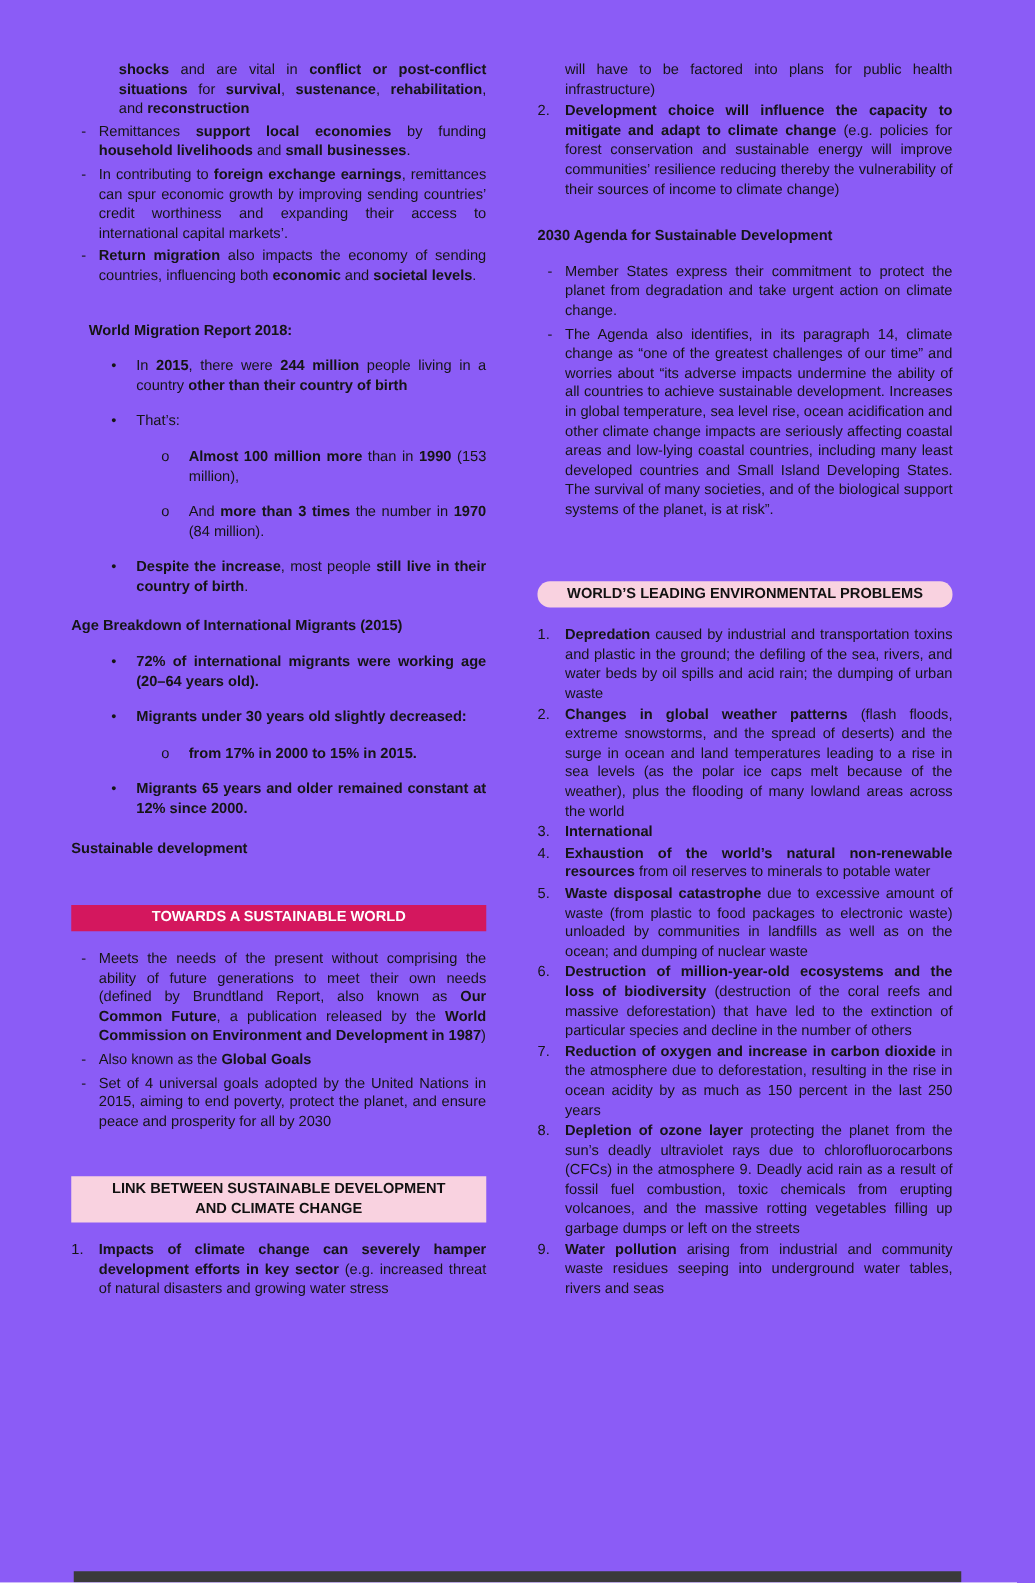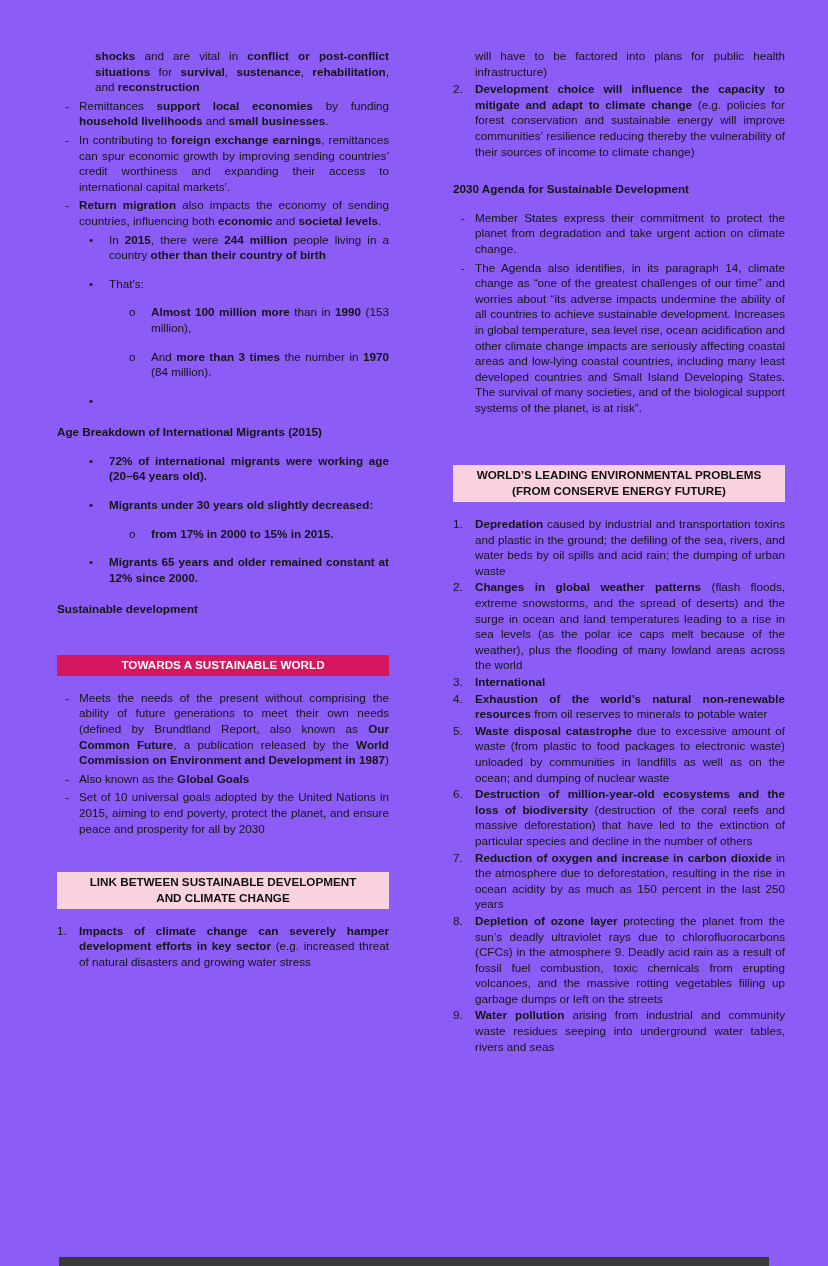--- a/index.html
+++ b/index.html
@@ -2,32 +2,32 @@
 <html><head>
 <meta charset="utf-8">
 <style>
   html,body{margin:0;padding:0;background:#ffffff;}
   .viewport{
     position:relative;width:828px;height:1266px;background:#8b5cf6;overflow:hidden;
     font-family:"Liberation Sans","DejaVu Sans",sans-serif;color:#151515;
   }
   .col{position:absolute;top:48px;width:332px;font-size:11.7px;line-height:15.6px;}
   .col[data-col="0"]{left:57px;}
-  .col[data-col="1"]{left:453px;}
+  .col[data-col="1"]{left:430px;}
   .bold{font-weight:bold;}
   .block{margin:0;}
   .heading{font-weight:bold;margin:20px 0 13px 0;}
   [data-name="heading-world-migration-report"]{margin-left:14px;margin-top:28px;}
   [data-name="heading-age-breakdown"]{margin-top:16px;}
   [data-name="heading-sustainable-development"]{margin-top:16px;}
   [data-name="heading-agenda-2030"]{margin-top:22px;}
   .banner{font-weight:bold;text-align:center;padding:2px 4px 3px 4px;margin:30px 0 14px 0;}
   [data-name="banner-towards-sustainable-world"]{margin-top:38px;}
   [data-name="banner-link-sustainable-climate"]{margin-top:36px;}
-  [data-name="banner-environmental-problems"]{margin-top:50px;}
+  [data-name="banner-environmental-problems"]{margin-top:50px;border-radius:10px;}
   .banner-line{line-height:15.8px;}
   .li{display:flex;margin-bottom:2px;}
   .li .txt{flex:1;text-align:justify;}
   .li .marker{display:block;}
   .li.dash{padding-left:8px;margin-bottom:3px;}
   .li.dash .marker{flex:0 0 14px;}
   .li.bullet{padding-left:32px;margin-bottom:13px;}
   .li.bullet .marker{flex:0 0 20px;}
   .li.circle{padding-left:72px;margin-bottom:13px;}
   .li.circle .marker{flex:0 0 22px;}
@@ -52,39 +52,41 @@
         </div>
         <div class="li dash" data-name="list-item">
           <span class="marker" data-name="list-marker">-</span>
           <div class="txt" data-name="list-item-text">In contributing to <span class="bold" data-name="bold-text">foreign exchange earnings</span>, remittances can spur economic growth by improving sending countries’ credit worthiness and expanding their access to international capital markets’.</div>
         </div>
         <div class="li dash" data-name="list-item">
           <span class="marker" data-name="list-marker">-</span>
           <div class="txt" data-name="list-item-text"><span class="bold" data-name="bold-text">Return migration</span> also impacts the economy of sending countries, influencing both <span class="bold" data-name="bold-text">economic</span> and <span class="bold" data-name="bold-text">societal levels</span>.</div>
         </div>
       </div>
+      <div class="block heading" data-name="heading-world-migration-report"><span class="bold" data-name="bold-text">World Migration Report 2018:</span></div>
       <div class="block list" data-name="world-migration-list">
         <div class="li bullet" data-name="list-item">
           <span class="marker" data-name="list-marker">•</span>
           <div class="txt" data-name="list-item-text">In <span class="bold" data-name="bold-text">2015</span>, there were <span class="bold" data-name="bold-text">244 million</span> people living in a country <span class="bold" data-name="bold-text">other than their country of birth</span></div>
         </div>
         <div class="li bullet" data-name="list-item">
           <span class="marker" data-name="list-marker">•</span>
           <div class="txt" data-name="list-item-text">That’s:</div>
         </div>
         <div class="li circle" data-name="list-item">
           <span class="marker" data-name="list-marker">o</span>
           <div class="txt" data-name="list-item-text"><span class="bold" data-name="bold-text">Almost 100 million more</span> than in <span class="bold" data-name="bold-text">1990</span> (153 million),</div>
         </div>
         <div class="li circle" data-name="list-item">
           <span class="marker" data-name="list-marker">o</span>
           <div class="txt" data-name="list-item-text">And <span class="bold" data-name="bold-text">more than 3 times</span> the number in <span class="bold" data-name="bold-text">1970</span> (84 million).</div>
         </div>
         <div class="li bullet" data-name="list-item">
           <span class="marker" data-name="list-marker">•</span>
+          <div class="txt" data-name="list-item-text"><span class="bold" data-name="bold-text">Despite the increase</span>, most people <span class="bold" data-name="bold-text">still live in their country of birth</span>.</div>
         </div>
       </div>
       <div class="block heading" data-name="heading-age-breakdown"><span class="bold" data-name="bold-text">Age Breakdown of International Migrants (2015)</span></div>
       <div class="block list" data-name="age-breakdown-list">
         <div class="li bullet" data-name="list-item">
           <span class="marker" data-name="list-marker">•</span>
           <div class="txt" data-name="list-item-text"><span class="bold" data-name="bold-text">72% of international migrants were working age (20–64 years old).</span></div>
         </div>
         <div class="li bullet" data-name="list-item">
           <span class="marker" data-name="list-marker">•</span>
@@ -109,21 +111,21 @@
           <div class="txt" data-name="list-item-text">Meets the needs of the present without comprising the ability of future generations to meet their own needs (defined by Brundtland Report, also known as <span class="bold" data-name="bold-text">Our Common Future</span>, a publication released by the <span class="bold" data-name="bold-text">World Commission on Environment and Development in 1987</span>)</div>
         </div>
       </div>
       <div class="block list" data-name="sdgs-list">
         <div class="li dash" data-name="list-item">
           <span class="marker" data-name="list-marker">-</span>
           <div class="txt" data-name="list-item-text">Also known as the <span class="bold" data-name="bold-text">Global Goals</span></div>
         </div>
         <div class="li dash" data-name="list-item">
           <span class="marker" data-name="list-marker">-</span>
-          <div class="txt" data-name="list-item-text">Set of 10 universal goals adopted by the United Nations in 2015, aiming to end poverty, protect the planet, and ensure peace and prosperity for all by 2030</div>
+          <div class="txt" data-name="list-item-text">Set of 4 universal goals adopted by the United Nations in 2015, aiming to end poverty, protect the planet, and ensure peace and prosperity for all by 2030</div>
         </div>
       </div>
       <div class="block banner" data-name="banner-link-sustainable-climate" style="background: rgb(249, 210, 224); color: rgb(17, 17, 17);">
         <div class="banner-line" data-name="banner-line">LINK BETWEEN SUSTAINABLE DEVELOPMENT</div>
         <div class="banner-line" data-name="banner-line">AND CLIMATE CHANGE</div>
       </div>
       <div class="block list" data-name="climate-impacts-list">
         <div class="li num" data-name="list-item">
           <span class="marker" data-name="list-marker">1.</span>
           <div class="txt" data-name="list-item-text"><span class="bold" data-name="bold-text">Impacts of climate change can severely hamper development efforts in key sector</span> (e.g. increased threat of natural disasters and growing water stress</div>
@@ -146,21 +148,20 @@
           <span class="marker" data-name="list-marker">-</span>
           <div class="txt" data-name="list-item-text">Member States express their commitment to protect the planet from degradation and take urgent action on climate change.</div>
         </div>
         <div class="li dash" data-name="list-item">
           <span class="marker" data-name="list-marker">-</span>
           <div class="txt" data-name="list-item-text">The Agenda also identifies, in its paragraph 14, climate change as “one of the greatest challenges of our time” and worries about “its adverse impacts undermine the ability of all countries to achieve sustainable development. Increases in global temperature, sea level rise, ocean acidification and other climate change impacts are seriously affecting coastal areas and low-lying coastal countries, including many least developed countries and Small Island Developing States. The survival of many societies, and of the biological support systems of the planet, is at risk”.</div>
         </div>
       </div>
       <div class="block banner" data-name="banner-environmental-problems" style="background: rgb(249, 210, 224); color: rgb(17, 17, 17);">
         <div class="banner-line" data-name="banner-line">WORLD’S LEADING ENVIRONMENTAL PROBLEMS</div>
-        <div class="banner-line" data-name="banner-line">(FROM CONSERVE ENERGY FUTURE)</div>
       </div>
       <div class="block list" data-name="environmental-problems-list">
         <div class="li num" data-name="list-item">
           <span class="marker" data-name="list-marker">1.</span>
           <div class="txt" data-name="list-item-text"><span class="bold" data-name="bold-text">Depredation</span> caused by industrial and transportation toxins and plastic in the ground; the defiling of the sea, rivers, and water beds by oil spills and acid rain; the dumping of urban waste</div>
         </div>
         <div class="li num" data-name="list-item">
           <span class="marker" data-name="list-marker">2.</span>
           <div class="txt" data-name="list-item-text"><span class="bold" data-name="bold-text">Changes in global weather patterns</span> (flash floods, extreme snowstorms, and the spread of deserts) and the surge in ocean and land temperatures leading to a rise in sea levels (as the polar ice caps melt because of the weather), plus the flooding of many lowland areas across the world</div>
         </div>

